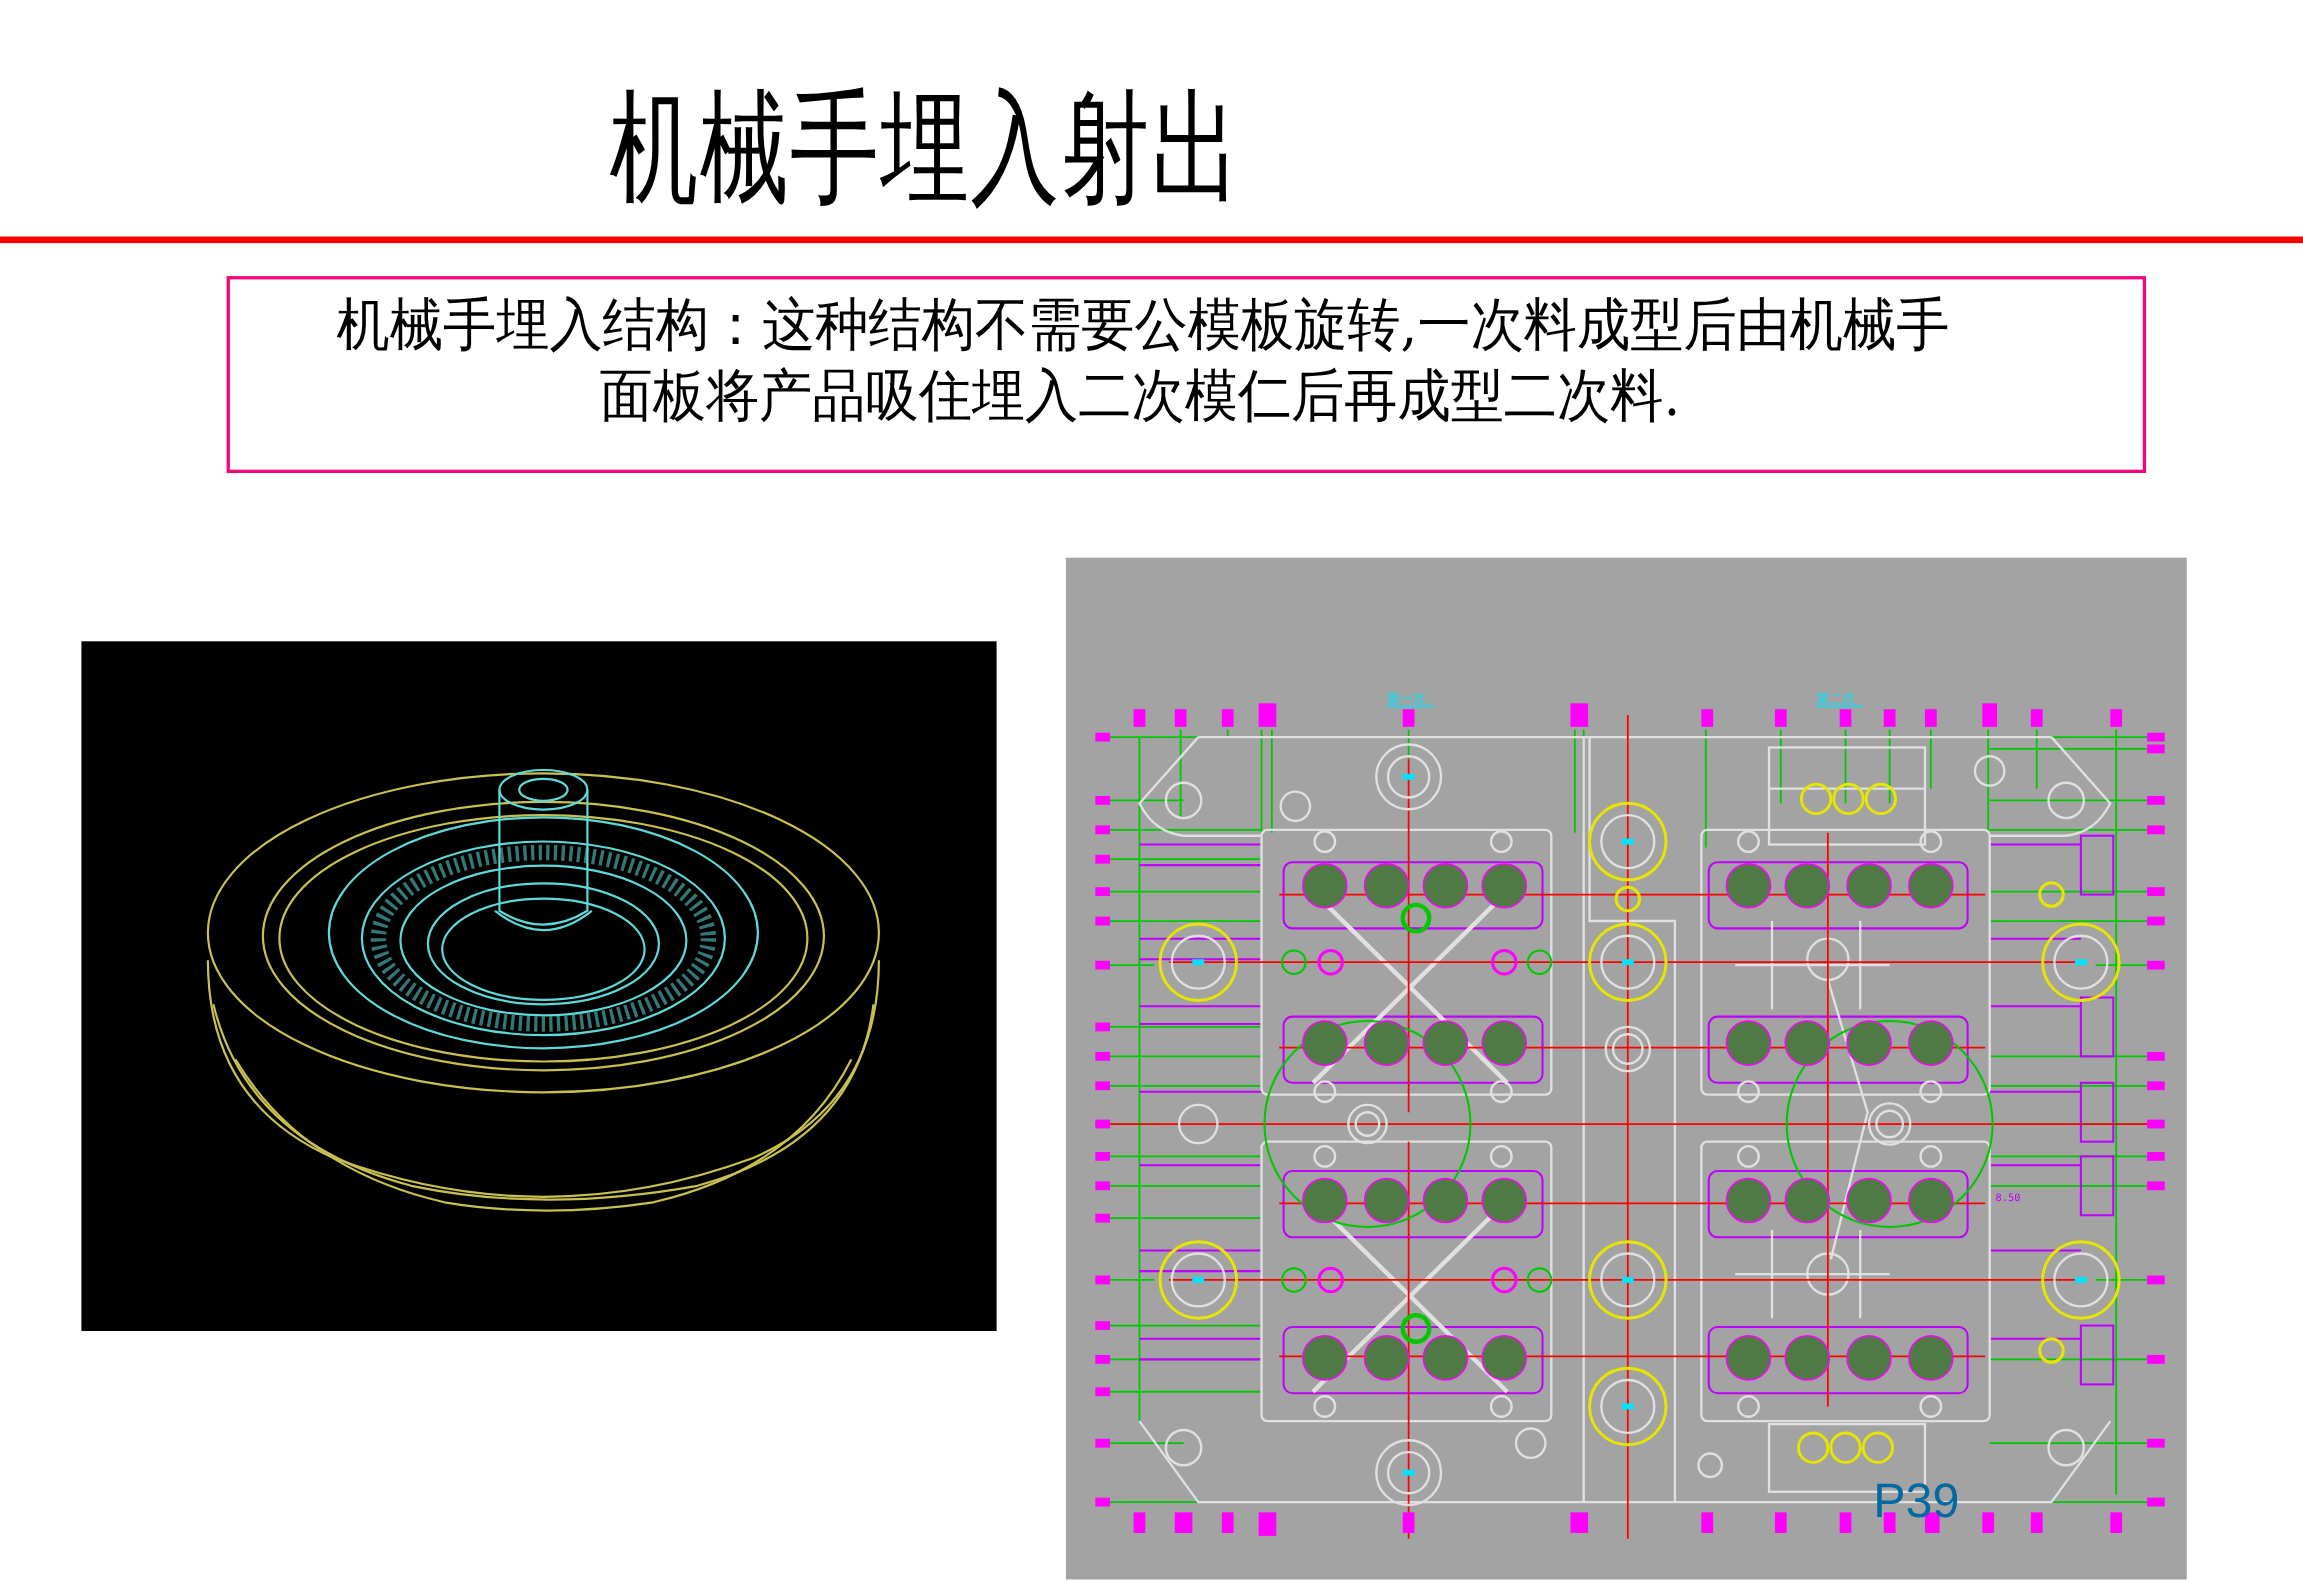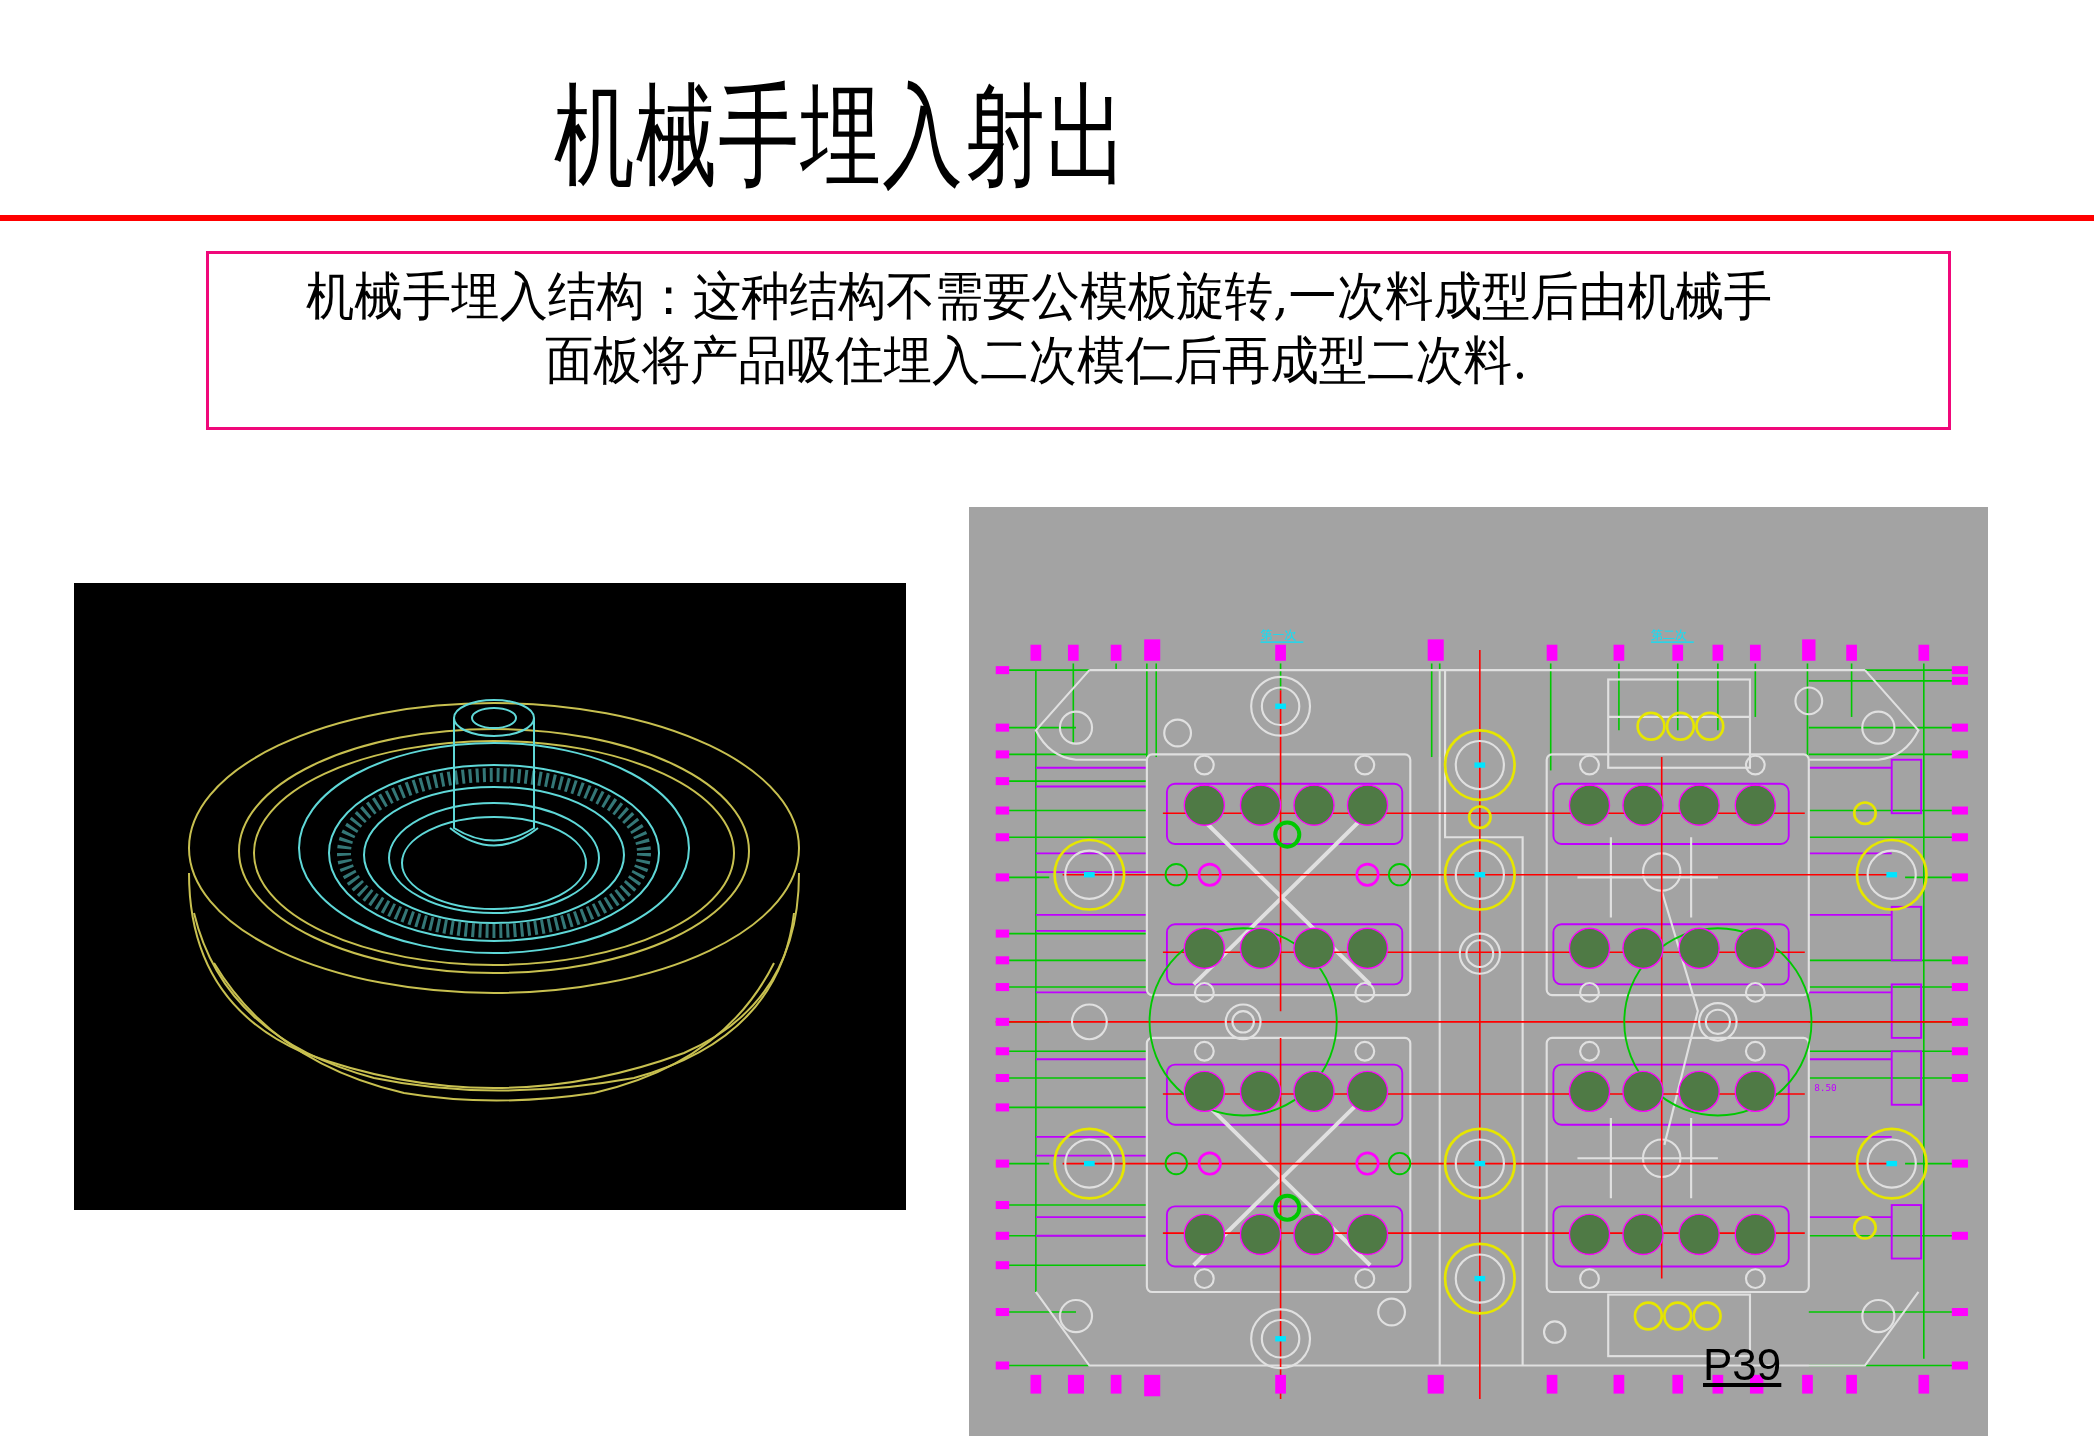--- a/index.html
+++ b/index.html
@@ -37,21 +37,21 @@
     background: #000;
   }
   .cad {
     position: absolute; left: 969px; top: 507px; width: 1019px; height: 1027px;
     background: #a3a3a3;
   }
   .render-3d svg, .cad svg { display: block; width: 100%; height: 100%; }
   .page-number {
     position: absolute; left: 1703px; top: 1340px;
     font-family: "Liberation Sans", "DejaVu Sans", sans-serif;
-    font-size: 44px; color: #000000; line-height: 50px; text-decoration: underline;
+    font-size: 44px; color: #0369a1; line-height: 50px;
   }
   .cad-label {
     font-family: "DejaVu Sans", sans-serif; font-size: 9px; fill: #00e5ff;
   }
 </style>
 </head>
 <body>
 
 <div class="title">机械手埋入射出</div>
 <div class="rule"></div>

